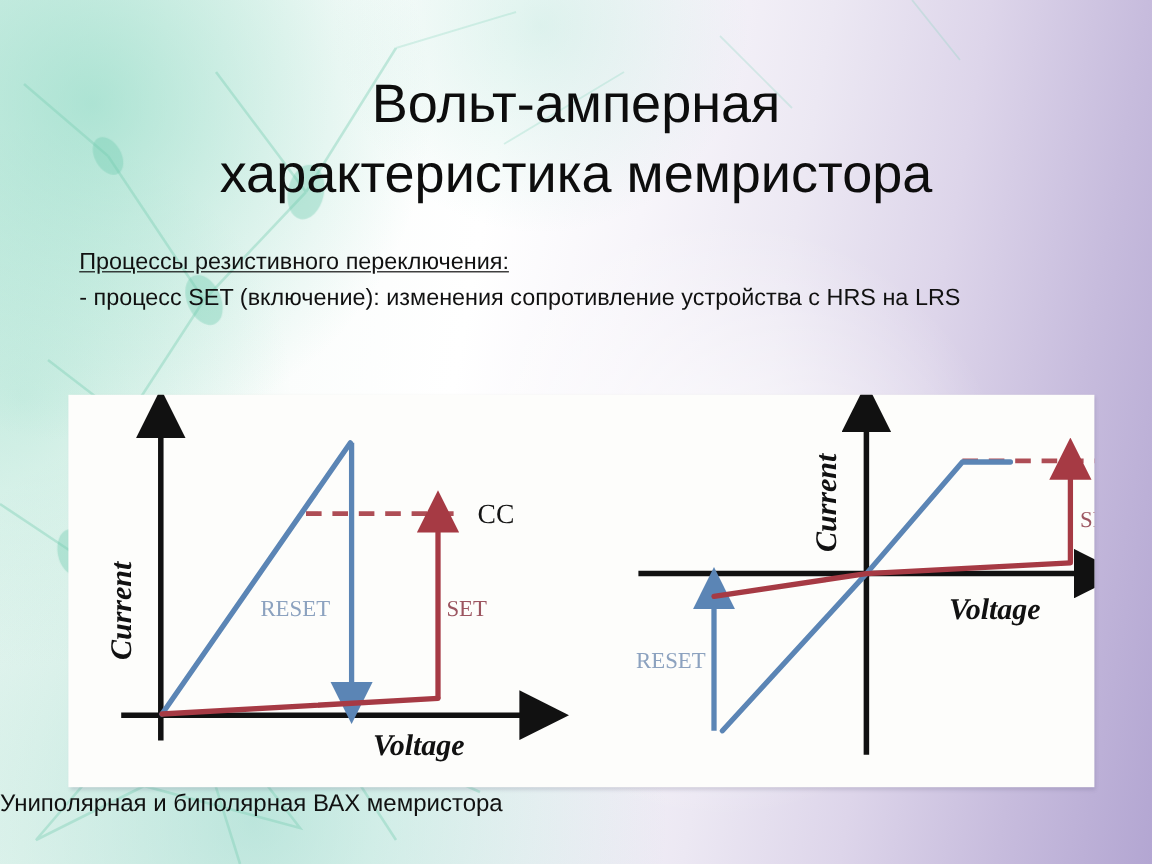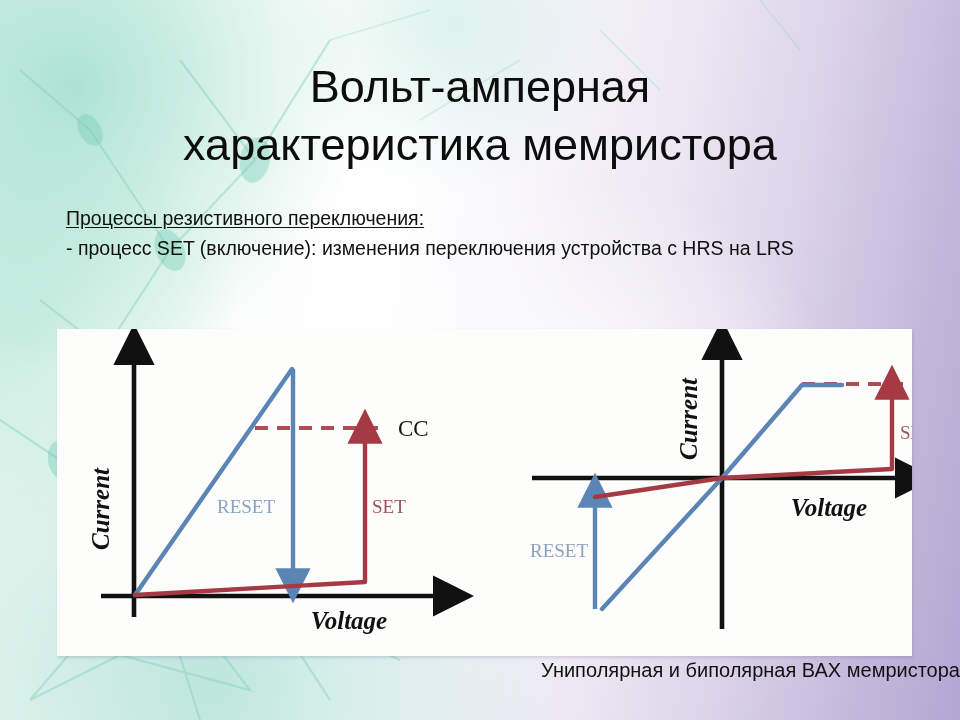--- a/index.html
+++ b/index.html
@@ -55,21 +55,21 @@
     position:absolute;left:57px;top:329px;width:855px;height:327px;
     background:#fdfdfb;
     box-shadow:1px 2px 3px rgba(80,70,110,0.18);
   }
   .chart{position:absolute;top:0;left:0;height:327px;}
   #chart-unipolar{left:0;width:430px;}
   #chart-bipolar{left:415px;width:440px;}
 
   
   .caption{
-    position:absolute;left:0;right:0;top:659px;text-align:right;
+    position:absolute;left:0;right:0;top:659px;text-align:left;
     font-size:20px;color:#111;
     font-family:"Liberation Sans","DejaVu Sans",sans-serif;
   }
 
   
   .ax-label{font-family:"Liberation Serif","DejaVu Serif",serif;font-style:italic;font-weight:700;font-size:25px;fill:#111;}
   .cc-label{font-family:"Liberation Serif","DejaVu Serif",serif;font-size:23px;fill:#141414;}
   .sw-label{font-family:"Liberation Serif","DejaVu Serif",serif;font-size:19px;}
   .sw-reset{fill:#8ca2bf;}
   .sw-set{fill:#9c5560;}
@@ -114,21 +114,21 @@
     </g>
   </svg>
 
   <h1 class="title">
     <span class="l1">Вольт-амперная</span>
     <span class="l2">характеристика мемристора</span>
   </h1>
 
   <div class="bodytext">
     <div class="ln hdr">Процессы резистивного переключения:</div>
-    <div class="ln">- процесс SET (включение): изменения переключения устройства с HRS на LRS</div>
+    <div class="ln">- процесс SET (включение): изменения сопротивление устройства с HRS на LRS</div>
   </div>
 
   <div class="figure-panel">
 
     <svg class="chart" id="chart-unipolar" viewBox="0 0 430 327">
       <defs>
         <marker id="u-axis-arrow" markerWidth="9" markerHeight="9" refX="2" refY="4.5" orient="auto">
           <path d="M0,0 L9,4.5 L0,9 Z" fill="#111"></path>
         </marker>
         <marker id="u-blue-arrow" markerWidth="8" markerHeight="8" refX="2" refY="4" orient="auto">

